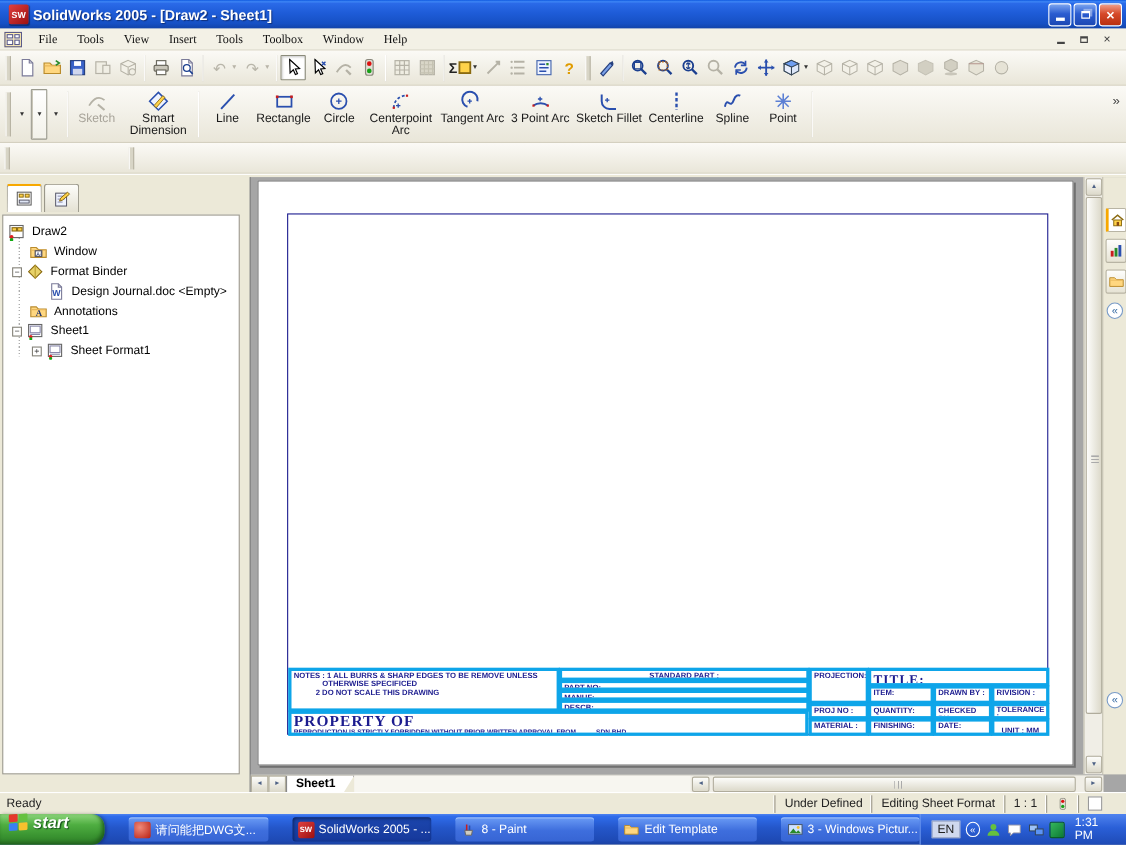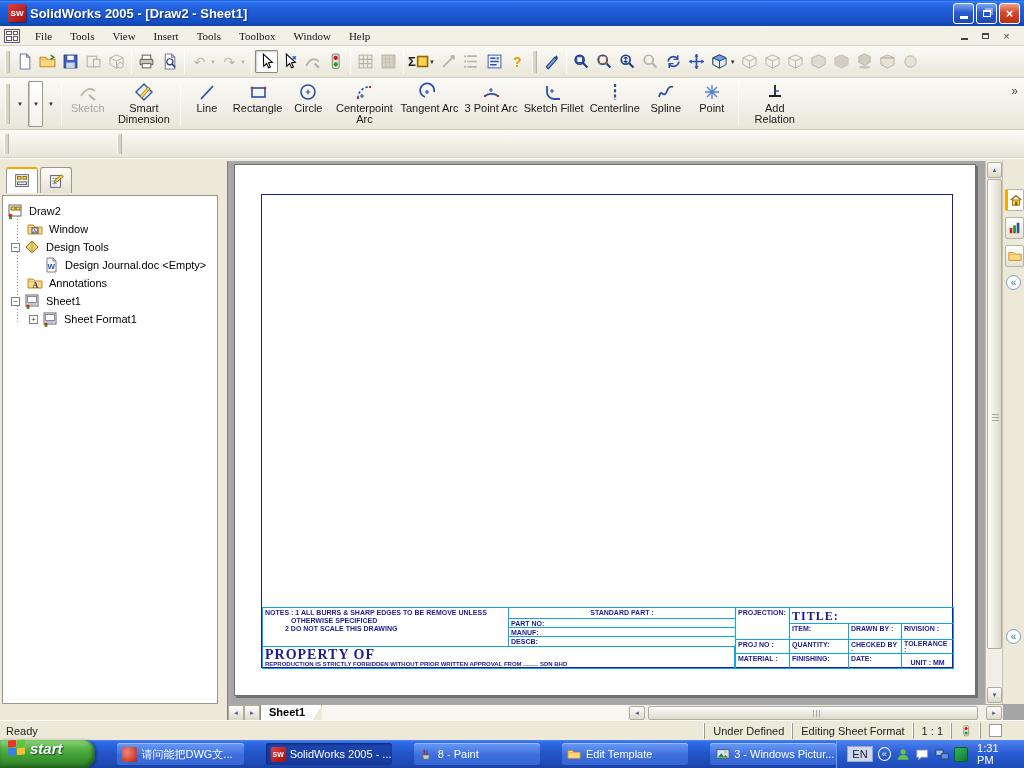--- a/index.html
+++ b/index.html
@@ -71,21 +71,21 @@
   .trow{position:absolute;height:18px;display:flex;align-items:center;color:#000;}
   .trow .lbl{padding:1px 3px;white-space:nowrap;}
   .expander{width:9px;height:9px;border:1px solid #848278;background:#fff;font-size:8px;line-height:7px;text-align:center;color:#333;margin-right:4px;flex:none;}
   .ticon{width:16px;height:16px;margin-right:3px;flex:none;}
 
   
   .viewport{position:absolute;left:227px;top:2px;width:797px;height:560px;background:#a6a6a6;border-left:1px solid #808080;}
   .splitter{position:absolute;left:220px;top:2px;width:7px;height:560px;background:#ece9d8;}
   .paper{position:absolute;left:6px;top:3px;width:742px;height:532px;background:#fff;border:1px solid #6f6f6f;box-shadow:2px 2px 0 #717171;}
   .sheet-border{position:absolute;left:26px;top:29px;width:692px;height:474px;border:1px solid #1c1c8f;}
-  .cell{position:absolute;border:1px solid #0ea5e9;color:#1c1c8f;font-size:7px;font-weight:bold;padding:1px 2px;overflow:hidden;}
+  .cell{position:absolute;border:3px solid #0ea5e9;color:#1c1c8f;font-size:7px;font-weight:bold;padding:1px 2px;overflow:hidden;}
   .notes{line-height:8px;font-weight:bold;}
   .prop-of{font-family:"Liberation Serif", serif;font-size:14px;font-weight:bold;letter-spacing:1px;line-height:13px;}
   .repro{font-size:6px;line-height:6px;font-weight:bold;}
   .tb-title{font-family:"Liberation Serif", serif;font-size:12px;font-weight:bold;letter-spacing:1px;}
 
   
   .vscroll{position:absolute;right:22px;top:0;width:17px;height:543px;background:#f0eee6;border-left:1px solid #c5c2b2;}
   .sbtn{position:absolute;left:1px;width:15px;height:16px;background:linear-gradient(180deg,#fdfdfb,#dcd9ca);border:1px solid #b0ac9c;border-radius:2px;color:#4d6185;font-size:6px;display:flex;align-items:center;justify-content:center;}
   .vthumb{position:absolute;left:1px;top:18px;width:15px;height:470px;background:linear-gradient(90deg,#fdfdfb,#dcd9ca);border:1px solid #b0ac9c;border-radius:2px;}
   .vthumb:after{content:"";position:absolute;left:4px;top:50%;width:7px;height:7px;background-image:repeating-linear-gradient(180deg,#aaa 0 1px,transparent 1px 3px);}
@@ -559,27 +559,20 @@
   </span>
   <span class="tb2-btn">
     <svg viewBox="0 0 20 20">
         <path d="M10 3v14M3 10h14M5 5l10 10M15 5L5 15" stroke="#5b7fd4" stroke-width="1.4"></path>
       </svg>
     <span>Point</span>
   </span>
 
   <span class="vsep" style="height:42px;"></span>
 
-  <span class="tb2-btn">
-    <svg viewBox="0 0 20 20">
-        <path d="M10 3v11M4 14h12" stroke="#222" stroke-width="1.8"></path>
-        <path d="M10 9h4" stroke="#2a4fae" stroke-width="1.4"></path>
-      </svg>
-    <span>Add Relation</span>
-  </span>
 
   <span class="overflow">»</span>
 </div>
 
 <div class="toolbar tb3">
   <span class="grip2"></span>
   <span style="width:100px;"></span>
   <span class="grip2"></span>
   <span style="width:90px;"></span>
 </div>
@@ -626,21 +619,21 @@
           </svg>
         <span class="lbl">Window</span>
       </div>
 
       <div class="trow" style="left:8px;top:42px;">
         <span class="expander">−</span>
         <svg class="ticon" viewBox="0 0 16 16">
             <path d="M8 2l6 6-6 6-6-6z" fill="#e8d26a" stroke="#8a6a10"></path>
             <path d="M8 2v12" stroke="#b89c30"></path>
           </svg>
-        <span class="lbl">Design Tools</span>
+        <span class="lbl">Format Binder</span>
       </div>
 
       <div class="trow" style="left:40px;top:60px;">
         <svg class="ticon" viewBox="0 0 16 16">
             <use href="#i-page"></use>
             <text x="4.5" y="12" font-family="Liberation Sans, sans-serif" font-size="8" font-weight="bold" fill="#2a4fae">W</text>
           </svg>
         <span class="lbl">Design Journal.doc &lt;Empty&gt;</span>
       </div>
 

